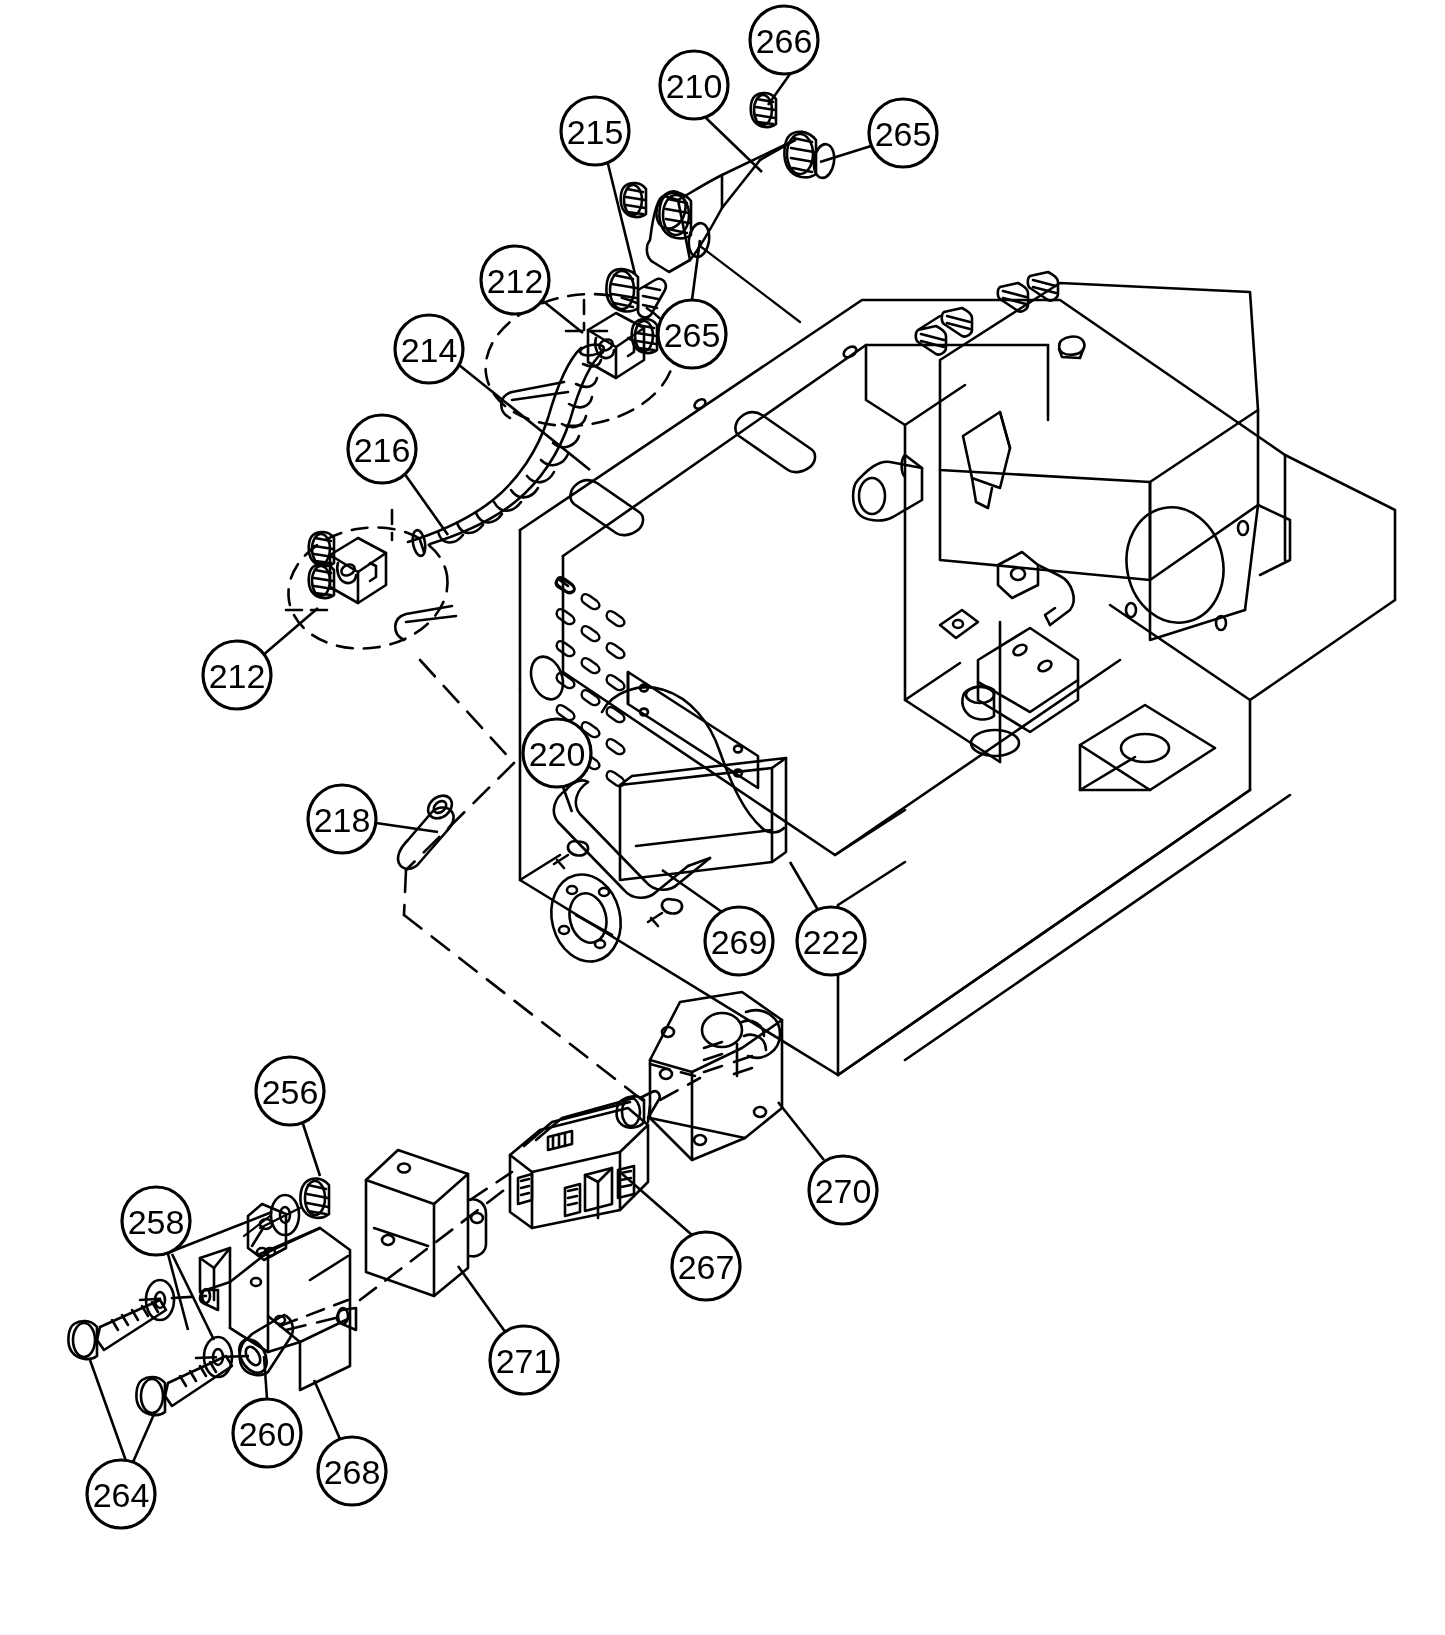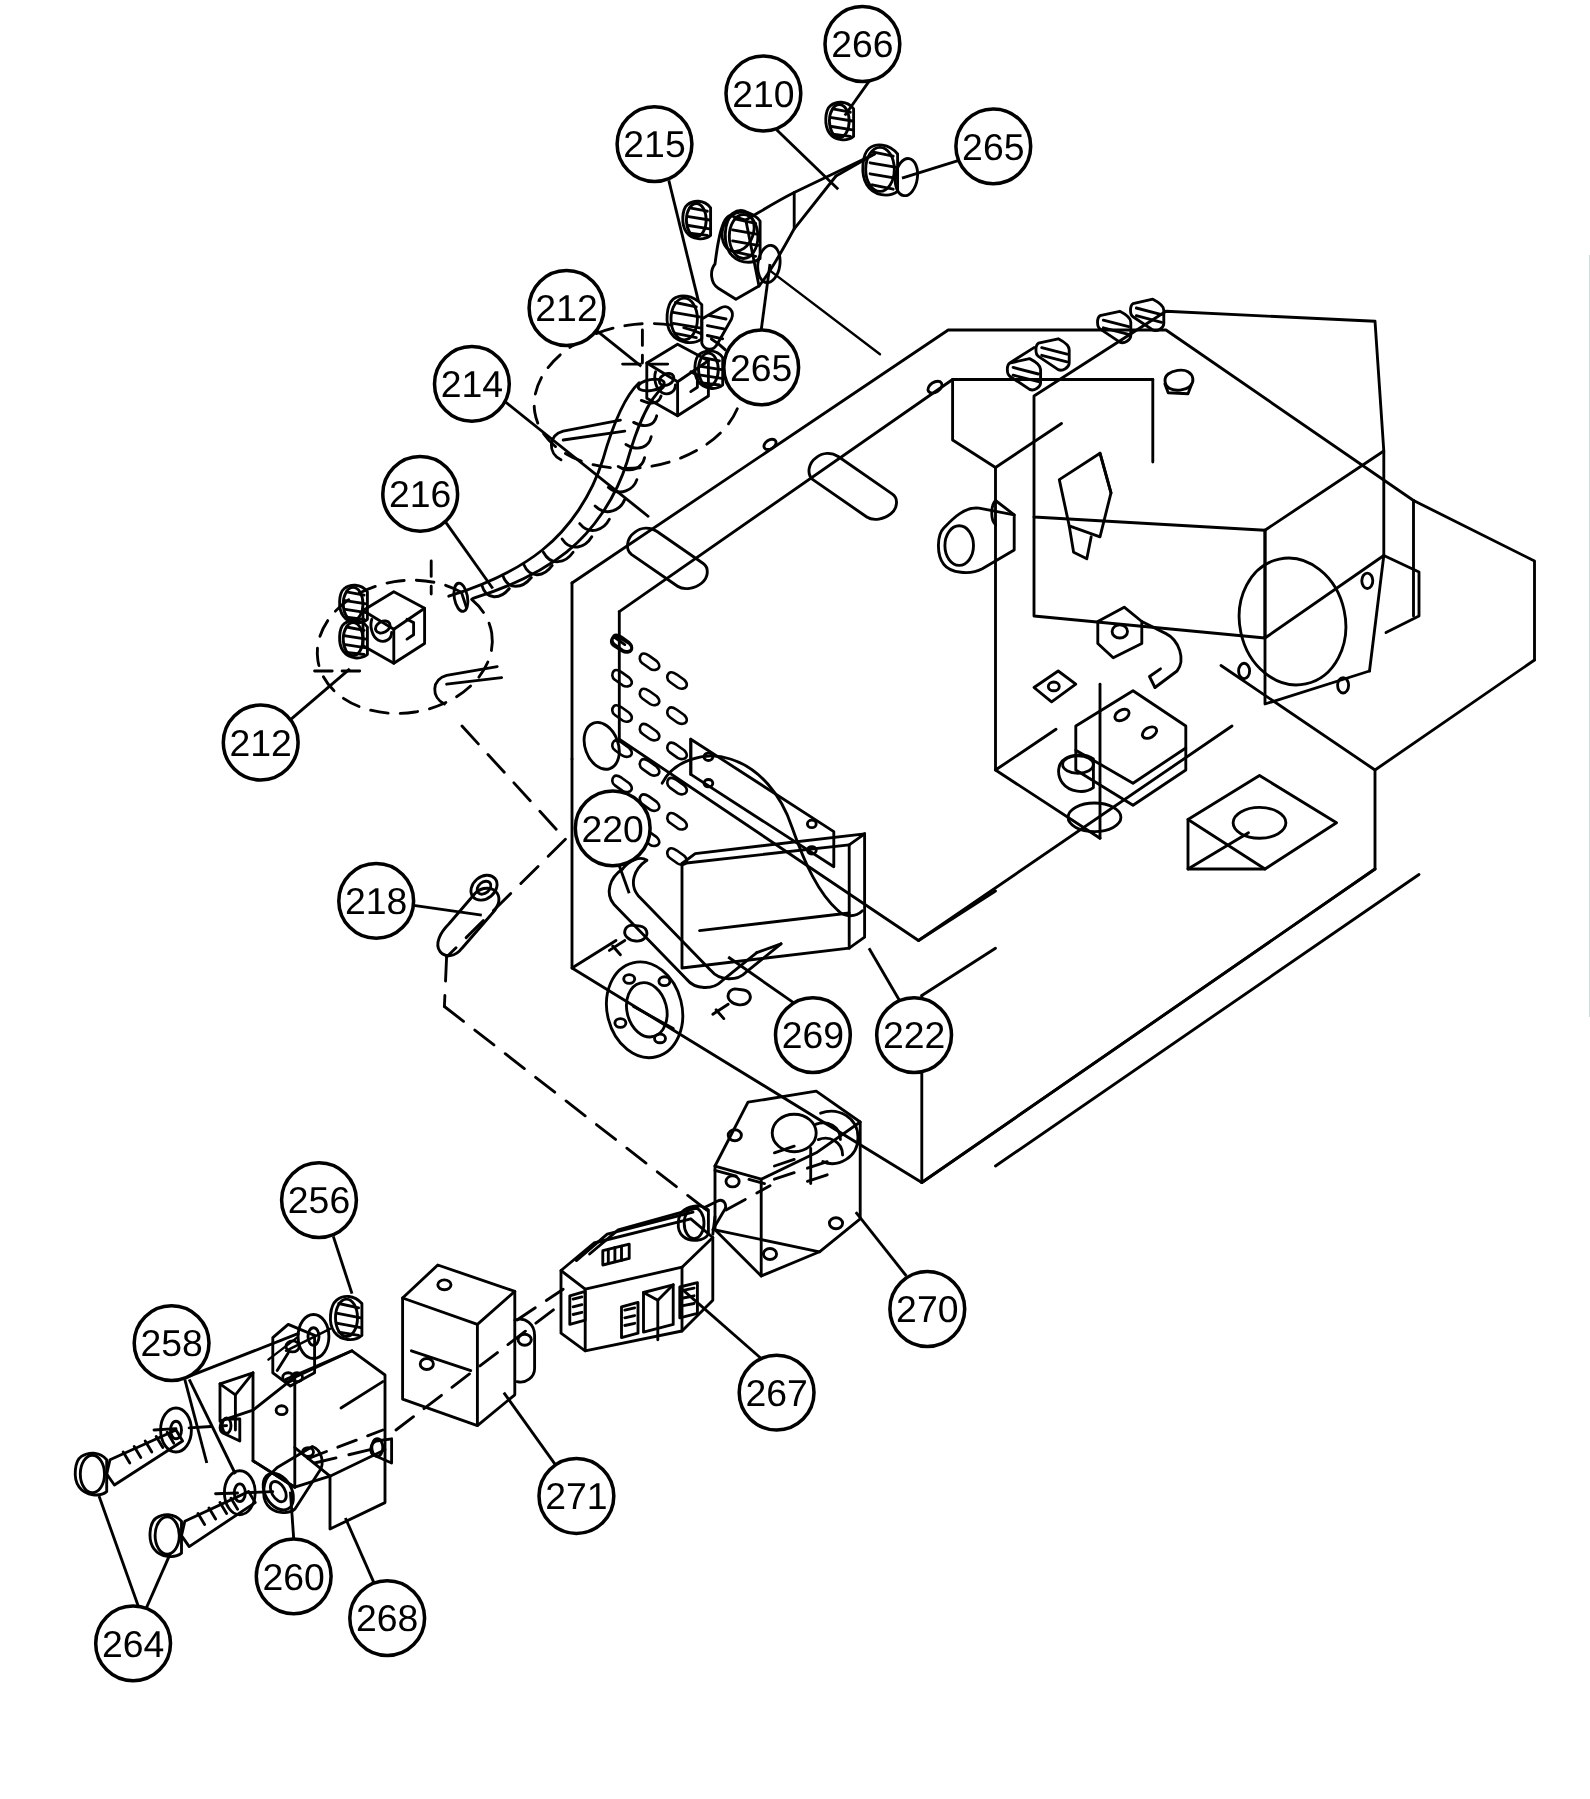--- a/index.html
+++ b/index.html
@@ -1,21 +1,21 @@
 <!DOCTYPE html>
 <html><head>
 <meta charset="utf-8">
 <title>Exploded Parts Diagram</title>
 <style>
   html,body{margin:0;padding:0;background:#ffffff;}
   body{
     font-family:"Liberation Sans", sans-serif;
     width:1445px;height:1635px;overflow:hidden;
   }
-  #sheet{position:relative;width:1445px;height:1436px;background:#0f766e;}
+  #sheet{position:relative;width:1445px;height:1436px;background:#b91c1c;}
   #sheet svg{display:block;}
   .cnum{
     font-family:"Liberation Sans", sans-serif;
     font-size:34px;font-weight:400;fill:#000;
     text-anchor:middle;dominant-baseline:central;
     letter-spacing:0px;
   }
 </style>
 </head>
 <body>

